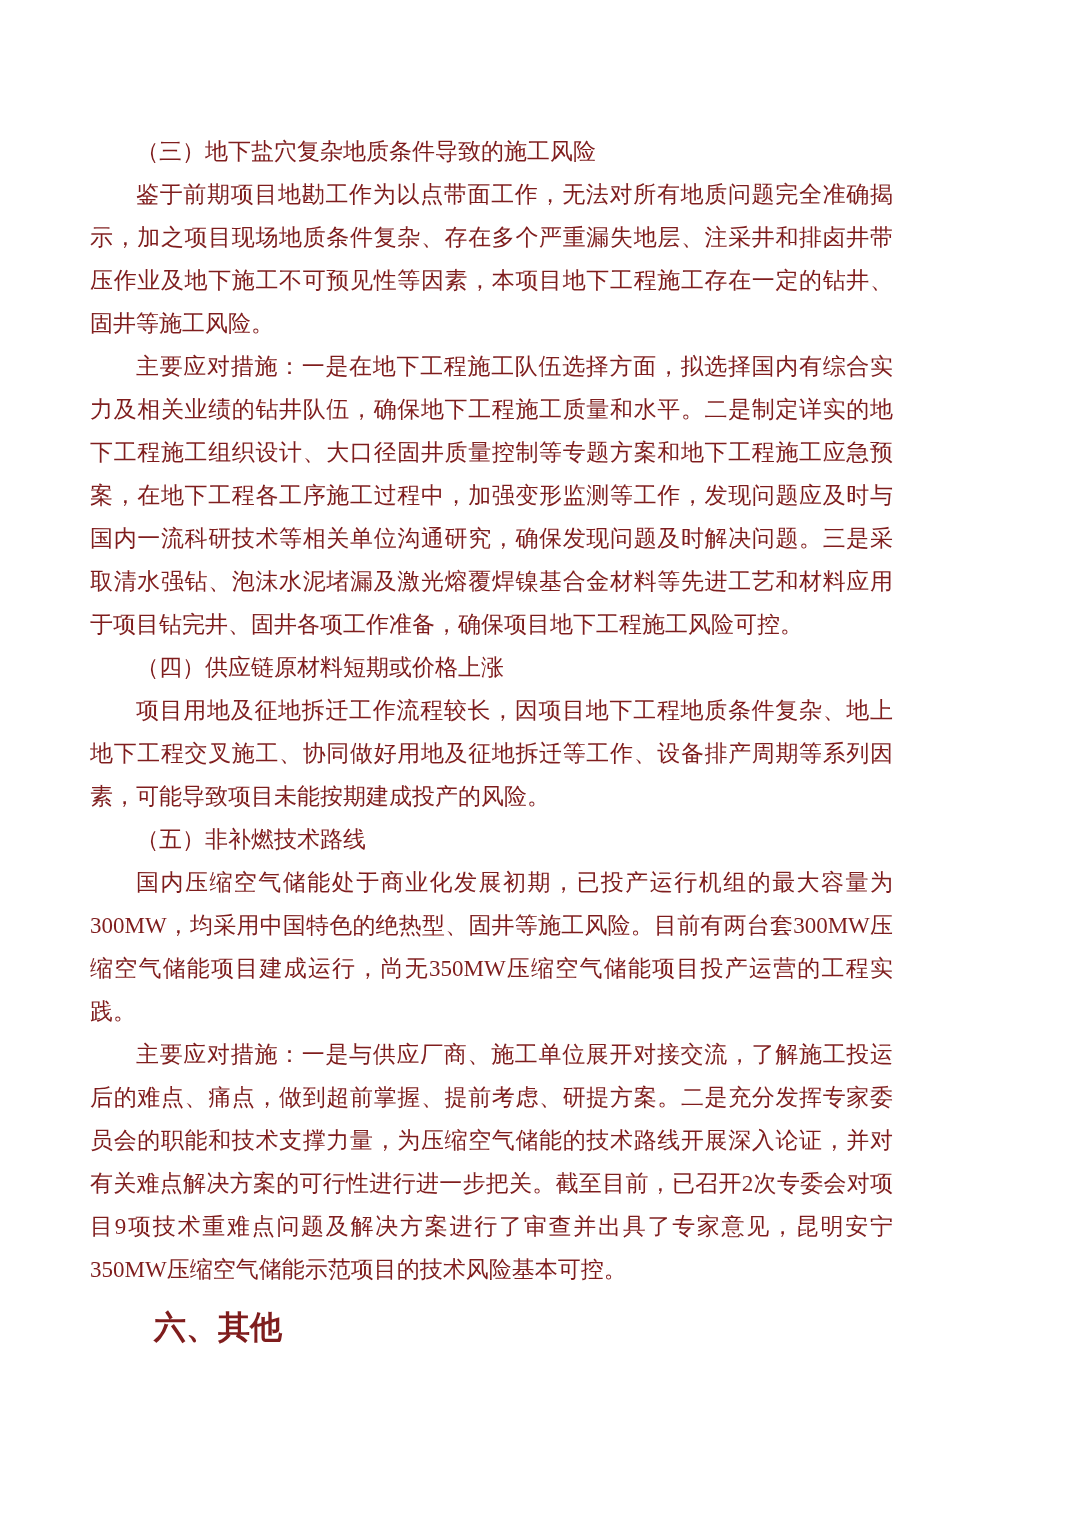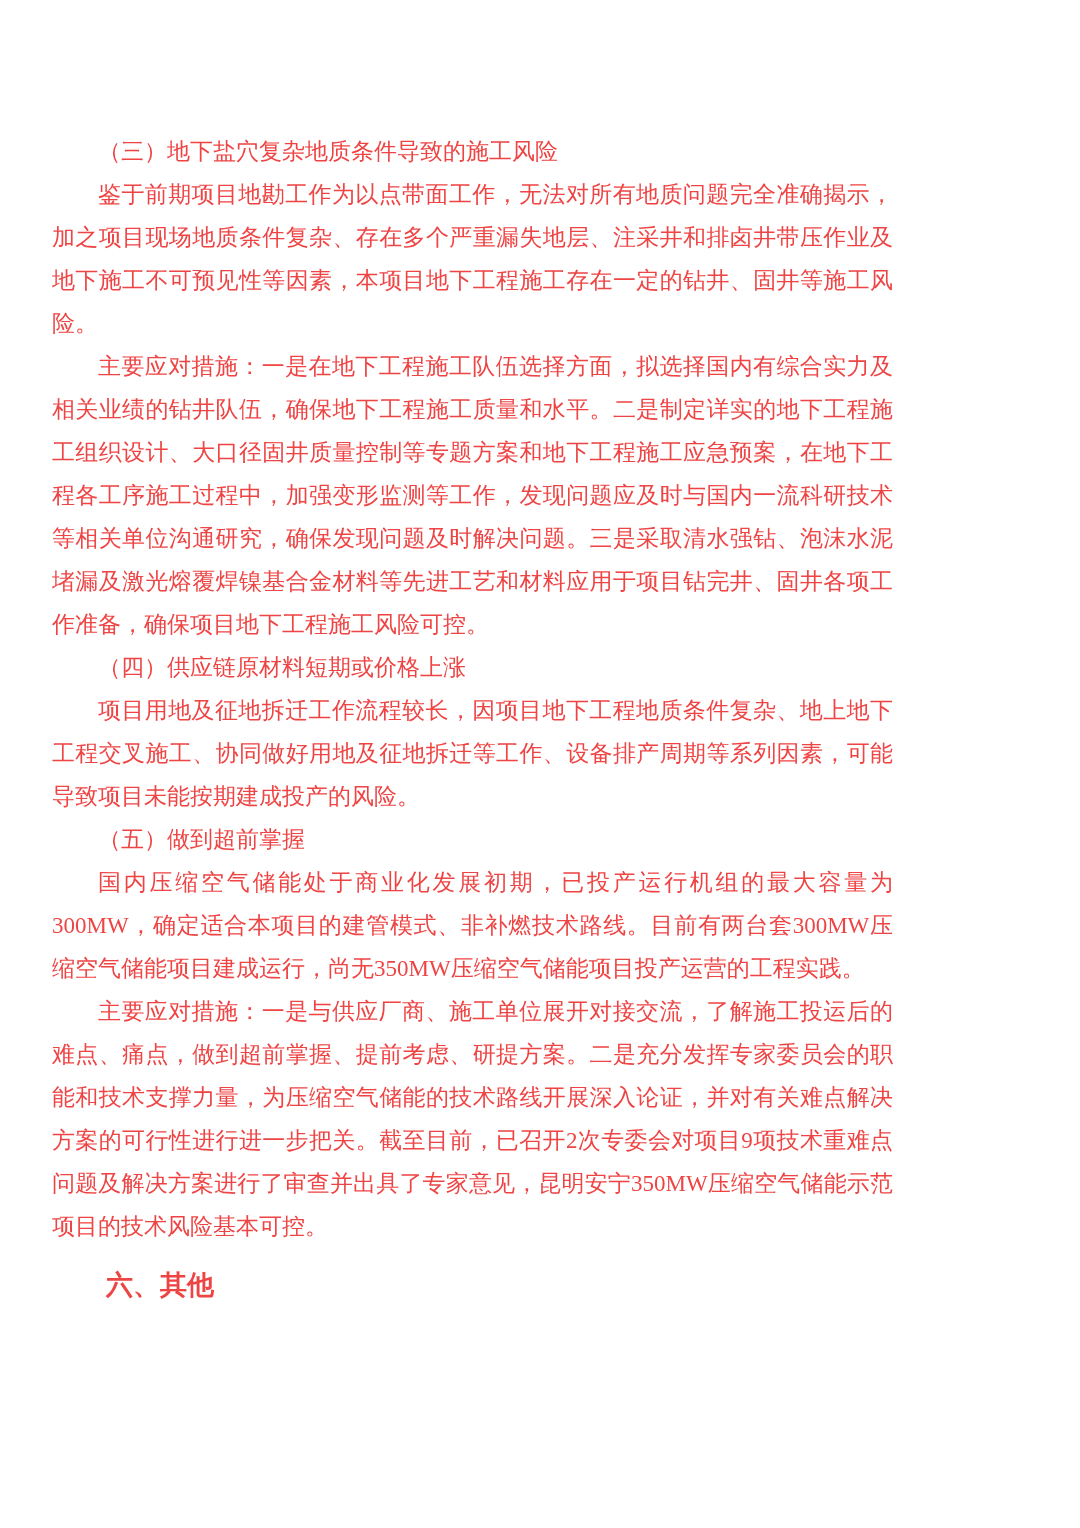--- a/index.html
+++ b/index.html
@@ -9,23 +9,23 @@
   }
   body {
     width: 1080px;
     height: 1528px;
     overflow: hidden;
   }
   .page {
     box-sizing: border-box;
     width: 1000px;
     height: 1528px;
-    padding: 130px 107px 0 52px;
+    padding: 130px 107px 0 90px;
     background: #ffffff;
-    color: #ef4444;
+    color: #7f1d1d;
     font-family: "Liberation Serif", "DejaVu Serif", serif;
     font-size: 23px;
     line-height: 43px;
   }
   .para {
     margin: 0;
     text-indent: 2em;
     text-align: justify;
     text-justify: inter-ideograph;
     font-family: Liberation Serif, serif;
@@ -34,31 +34,31 @@
     margin: 0;
     text-indent: 2em;
     text-align: left;
     font-weight: normal;
   }
   .final-heading {
     margin: 15px 0 8px 0;
     text-indent: 2em;
     font-family: "DejaVu Sans", "Liberation Sans", sans-serif;
     font-weight: 700;
-    font-size: 27px;
+    font-size: 32px;
     line-height: 43px;
     text-align: left;
   }
 </style>
 </head>
 <body>
 
 <div class="page">
   <p class="subheading">（三）地下盐穴复杂地质条件导致的施工风险</p>
   <p class="para">鉴于前期项目地勘工作为以点带面工作，无法对所有地质问题完全准确揭示，加之项目现场地质条件复杂、存在多个严重漏失地层、注采井和排卤井带压作业及地下施工不可预见性等因素，本项目地下工程施工存在一定的钻井、固井等施工风险。</p>
   <p class="para">主要应对措施：一是在地下工程施工队伍选择方面，拟选择国内有综合实力及相关业绩的钻井队伍，确保地下工程施工质量和水平。二是制定详实的地下工程施工组织设计、大口径固井质量控制等专题方案和地下工程施工应急预案，在地下工程各工序施工过程中，加强变形监测等工作，发现问题应及时与国内一流科研技术等相关单位沟通研究，确保发现问题及时解决问题。三是采取清水强钻、泡沫水泥堵漏及激光熔覆焊镍基合金材料等先进工艺和材料应用于项目钻完井、固井各项工作准备，确保项目地下工程施工风险可控。</p>
   <p class="subheading">（四）供应链原材料短期或价格上涨</p>
   <p class="para">项目用地及征地拆迁工作流程较长，因项目地下工程地质条件复杂、地上地下工程交叉施工、协同做好用地及征地拆迁等工作、设备排产周期等系列因素，可能导致项目未能按期建成投产的风险。</p>
-  <p class="subheading">（五）做到超前掌握</p>
-  <p class="para">国内压缩空气储能处于商业化发展初期，已投产运行机组的最大容量为300MW，确定适合本项目的建管模式、非补燃技术路线。目前有两台套300MW压缩空气储能项目建成运行，尚无350MW压缩空气储能项目投产运营的工程实践。</p>
+  <p class="subheading">（五）非补燃技术路线</p>
+  <p class="para">国内压缩空气储能处于商业化发展初期，已投产运行机组的最大容量为300MW，均采用中国特色的绝热型、固井等施工风险。目前有两台套300MW压缩空气储能项目建成运行，尚无350MW压缩空气储能项目投产运营的工程实践。</p>
   <p class="para">主要应对措施：一是与供应厂商、施工单位展开对接交流，了解施工投运后的难点、痛点，做到超前掌握、提前考虑、研提方案。二是充分发挥专家委员会的职能和技术支撑力量，为压缩空气储能的技术路线开展深入论证，并对有关难点解决方案的可行性进行进一步把关。截至目前，已召开2次专委会对项目9项技术重难点问题及解决方案进行了审查并出具了专家意见，昆明安宁350MW压缩空气储能示范项目的技术风险基本可控。</p>
   <p class="final-heading">六、其他</p>
 </div>
 
 </body></html>

